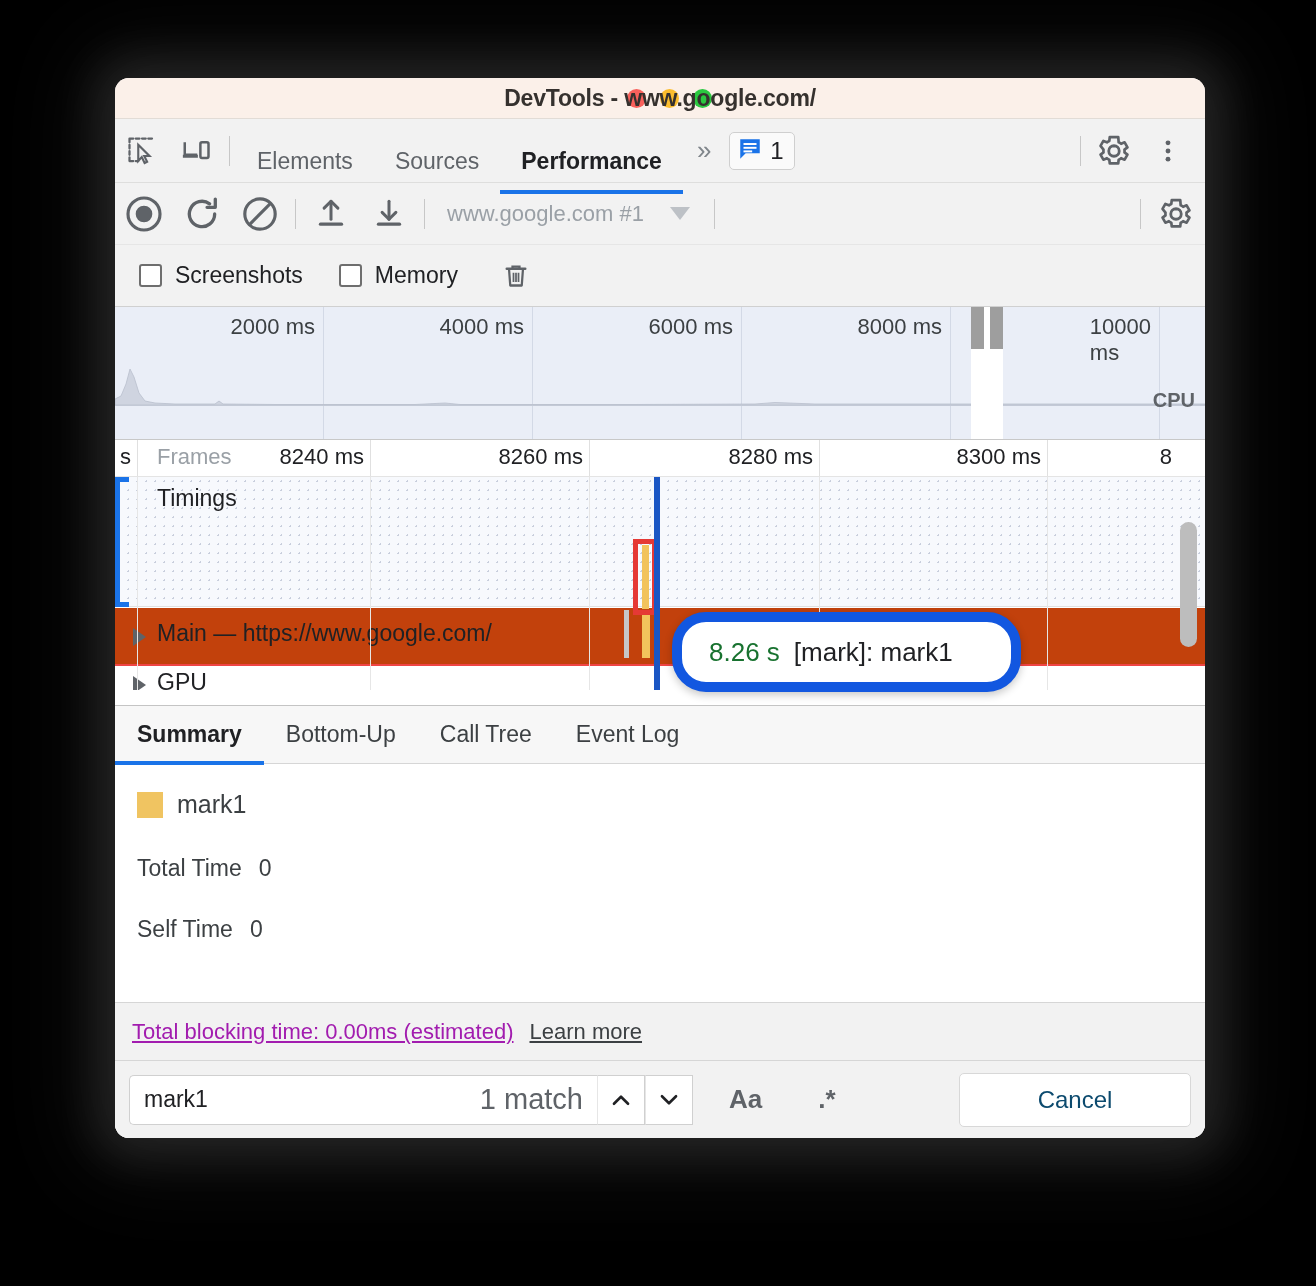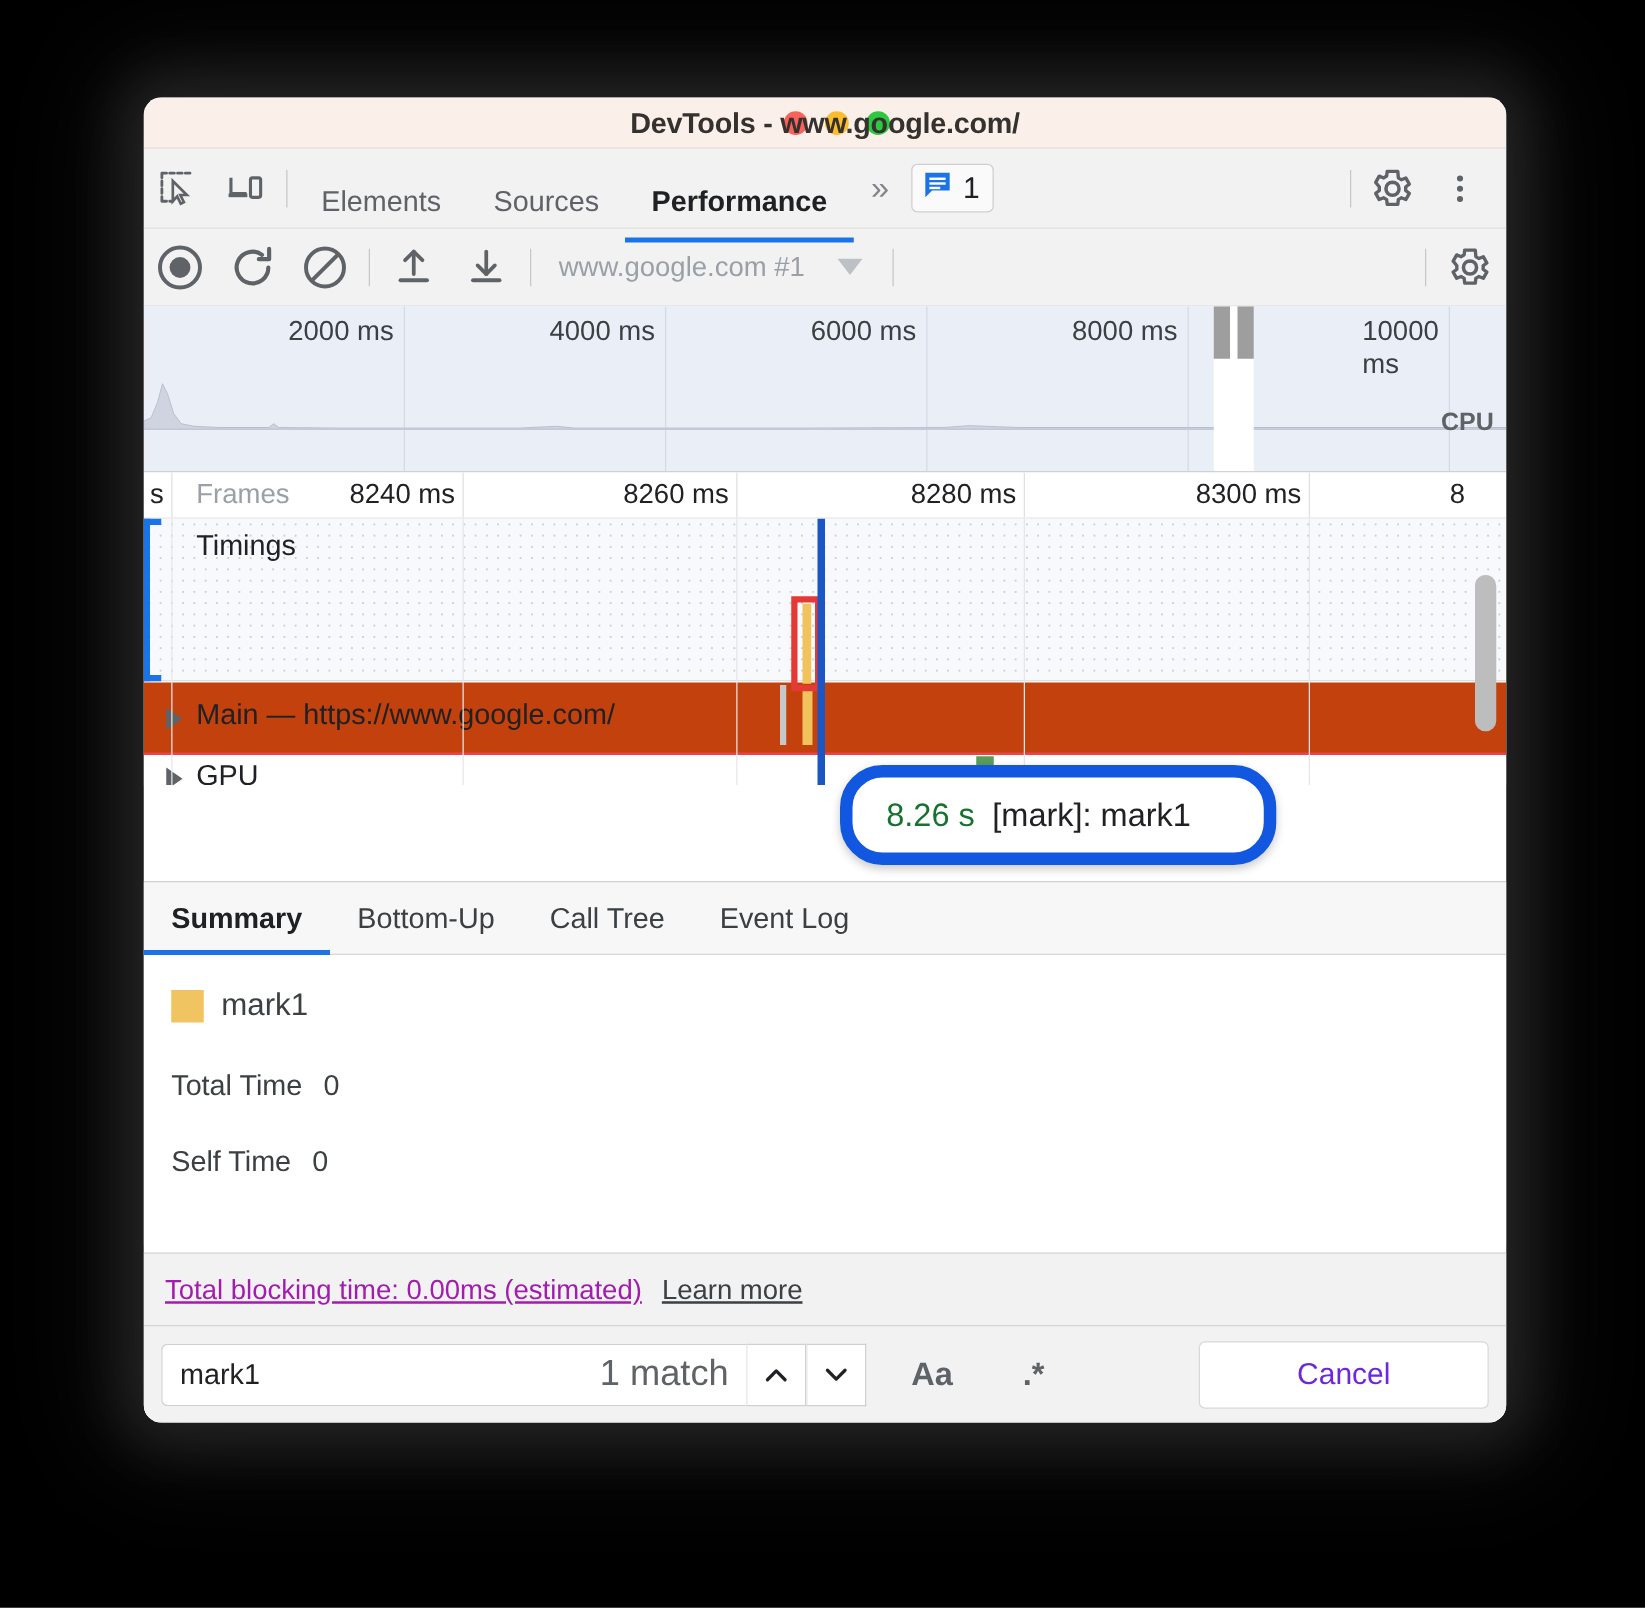--- a/index.html
+++ b/index.html
@@ -260,21 +260,21 @@
   }
   #tt-time { font-size: 26px; color: #18722f; }
   #tt-text { font-size: 26px; color: #202124; }
 
   
   #drawer {
     position: absolute; left: 0; right: 0; top: 627px; bottom: 0;
     background: #fff; border-top: 1px solid #c4c4c4;
   }
   #drawer-tabs {
-    height: 58px; background: #f7f7f7; display: flex; align-items: flex-end;
+    height: 58px; background: #f7f7f7; display: flex; align-items: center;
     border-bottom: 1px solid #d6d6d6;
   }
   .dtab {
     height: 58px; display: flex; align-items: center; padding: 0 22px;
     font-size: 23px; color: #3c4043; position: relative; white-space: nowrap;
   }
   .dtab.active { color: #202124; font-weight: bold; }
   .dtab.active::after {
     content: ""; position: absolute; left: 0; right: 0; bottom: -1px;
     height: 4px; background: #1a73e8;
@@ -323,21 +323,21 @@
     padding: 0 10px;
   }
   #regex-btn {
     margin-left: 36px; font-size: 26px; font-weight: bold; color: #5f6368;
     padding: 0 10px;
   }
   #cancel-btn {
     margin-left: auto; width: 232px; height: 54px;
     background: #fff; border: 1px solid #d8d8d8; border-radius: 5px;
     display: flex; align-items: center; justify-content: center;
-    font-size: 24px; color: #6d28d9;
+    font-size: 24px; color: #0c4a6e;
   }
 </style>
 </head>
 <body>
 
 <div id="window">
 
   <div id="titlebar">
     <div class="traffic">
       <div class="dot red"></div>
@@ -447,20 +447,38 @@
       <div class="vsep"></div>
       <div class="icon-btn">
         <svg width="34" height="34" viewBox="0 0 24 24">
           <path d="M12 8.3a3.7 3.7 0 100 7.4 3.7 3.7 0 000-7.4z" fill="none" stroke="#5f6368" stroke-width="2"></path>
           <path d="M19.4 13c.04-.33.06-.66.06-1s-.02-.67-.06-1l2.1-1.6-2-3.5-2.5 1a7.6 7.6 0 00-1.7-1L15 2.2H9l-.3 2.7c-.6.25-1.18.58-1.7 1l-2.5-1-2 3.5L4.6 11c-.04.33-.06.66-.06 1s.02.67.06 1l-2.1 1.6 2 3.5 2.5-1c.52.42 1.1.75 1.7 1l.3 2.7h6l.3-2.7c.6-.25 1.18-.58 1.7-1l2.5 1 2-3.5z" fill="none" stroke="#5f6368" stroke-width="1.9" stroke-linejoin="round"></path>
         </svg>
       </div>
     </div>
   </div>
 
+  <div id="check-row">
+    <div class="cbx-wrap">
+      <div class="cbx"></div>
+      <span class="cbx-label">Screenshots</span>
+    </div>
+    <div class="cbx-wrap">
+      <div class="cbx"></div>
+      <span class="cbx-label">Memory</span>
+    </div>
+    <div class="icon-btn" style="width:44px;height:44px">
+      <svg width="30" height="30" viewBox="0 0 24 24">
+        <path d="M4.6 6.2h14.8" stroke="#5f6368" stroke-width="2" stroke-linecap="round"></path>
+        <path d="M9.2 6.2V4.4h5.6v1.8" fill="none" stroke="#5f6368" stroke-width="1.8"></path>
+        <path d="M6.4 6.2l1 13.4h9.2l1-13.4" fill="none" stroke="#5f6368" stroke-width="1.8" stroke-linejoin="round"></path>
+        <path d="M10 9.3v7.4M12 9.3v7.4M14 9.3v7.4" stroke="#5f6368" stroke-width="1.4"></path>
+      </svg>
+    </div>
+  </div>
 
   <div id="overview">
     <div class="ov-gridline" style="left:208px"></div>
     <div class="ov-gridline" style="left:417px"></div>
     <div class="ov-gridline" style="left:626px"></div>
     <div class="ov-gridline" style="left:835px"></div>
     <div class="ov-gridline" style="left:1044px"></div>
 
     <div class="ov-tick" style="left:208px">2000 ms</div>
     <div class="ov-tick" style="left:417px">4000 ms</div>

